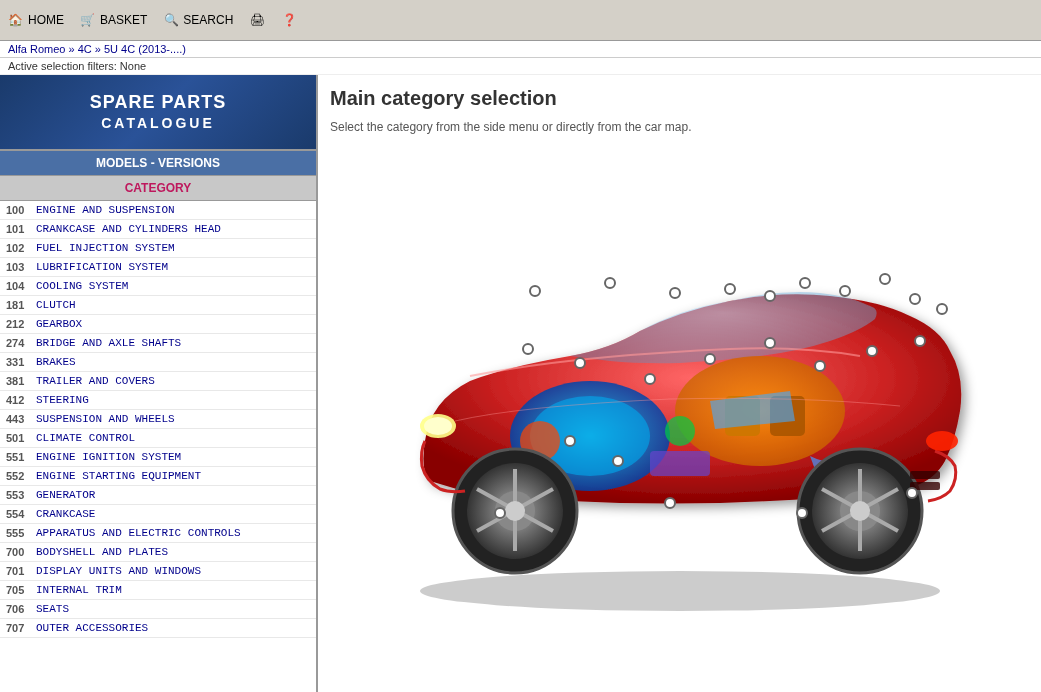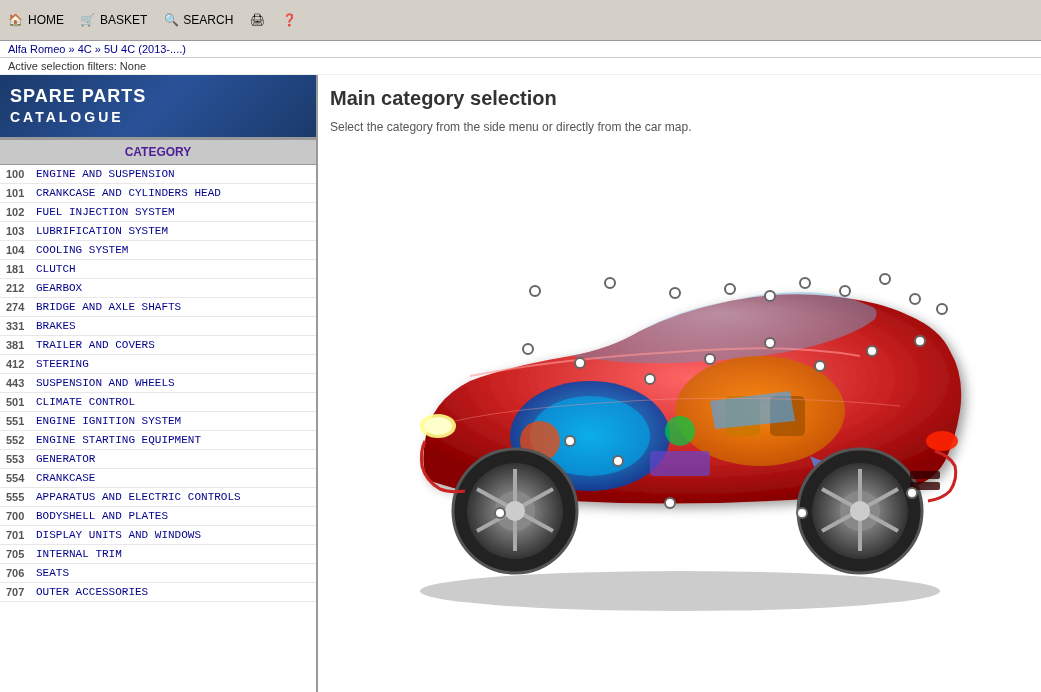--- a/index.html
+++ b/index.html
@@ -71,21 +71,21 @@
       color: #fff;
       text-align: center;
       padding: 5px;
       font-weight: bold;
       font-size: 12px;
       cursor: pointer;
     }
 
     #sidebar-header-category {
       background: #c8c8c8;
-      color: #4c1d95;
+      color: #be185d;
       text-align: center;
       padding: 5px;
       font-weight: bold;
       font-size: 12px;
       border-top: 1px solid #999;
       border-bottom: 1px solid #999;
     }
 
     .category-item {
       display: flex;
@@ -152,22 +152,22 @@
       background: #fff;
       border: 2px solid #666;
       border-radius: 50%;
       cursor: pointer;
       transform: translate(-50%, -50%);
     }
 
     
     #logo-area {
       background: linear-gradient(135deg, #1a3a6b 0%, #2a5298 50%, #1a3a6b 100%);
-      padding: 10px;
-      text-align: left;
+      padding: 16px;
+      text-align: center;
       border-bottom: 2px solid #999;
     }
     #logo-text {
       color: #fff;
       font-size: 18px;
       font-weight: bold;
       letter-spacing: 1px;
       line-height: 1.3;
     }
 
@@ -209,20 +209,21 @@
 
   <div id="sidebar">
 
     <div id="logo-area">
       <div id="logo-text">
         <div>SPARE PARTS</div>
         <div style="font-size:14px; letter-spacing:3px;">CATALOGUE</div>
       </div>
     </div>
 
+    <div id="sidebar-header-models">MODELS - VERSIONS</div>
 
     <div id="sidebar-header-category">CATEGORY</div>
 
     <div id="category-list">
     <div class="category-item">
           <span class="cat-num">100</span>
           <span class="cat-name">ENGINE AND SUSPENSION</span>
         </div>
         <div class="category-item">
           <span class="cat-num">101</span>

